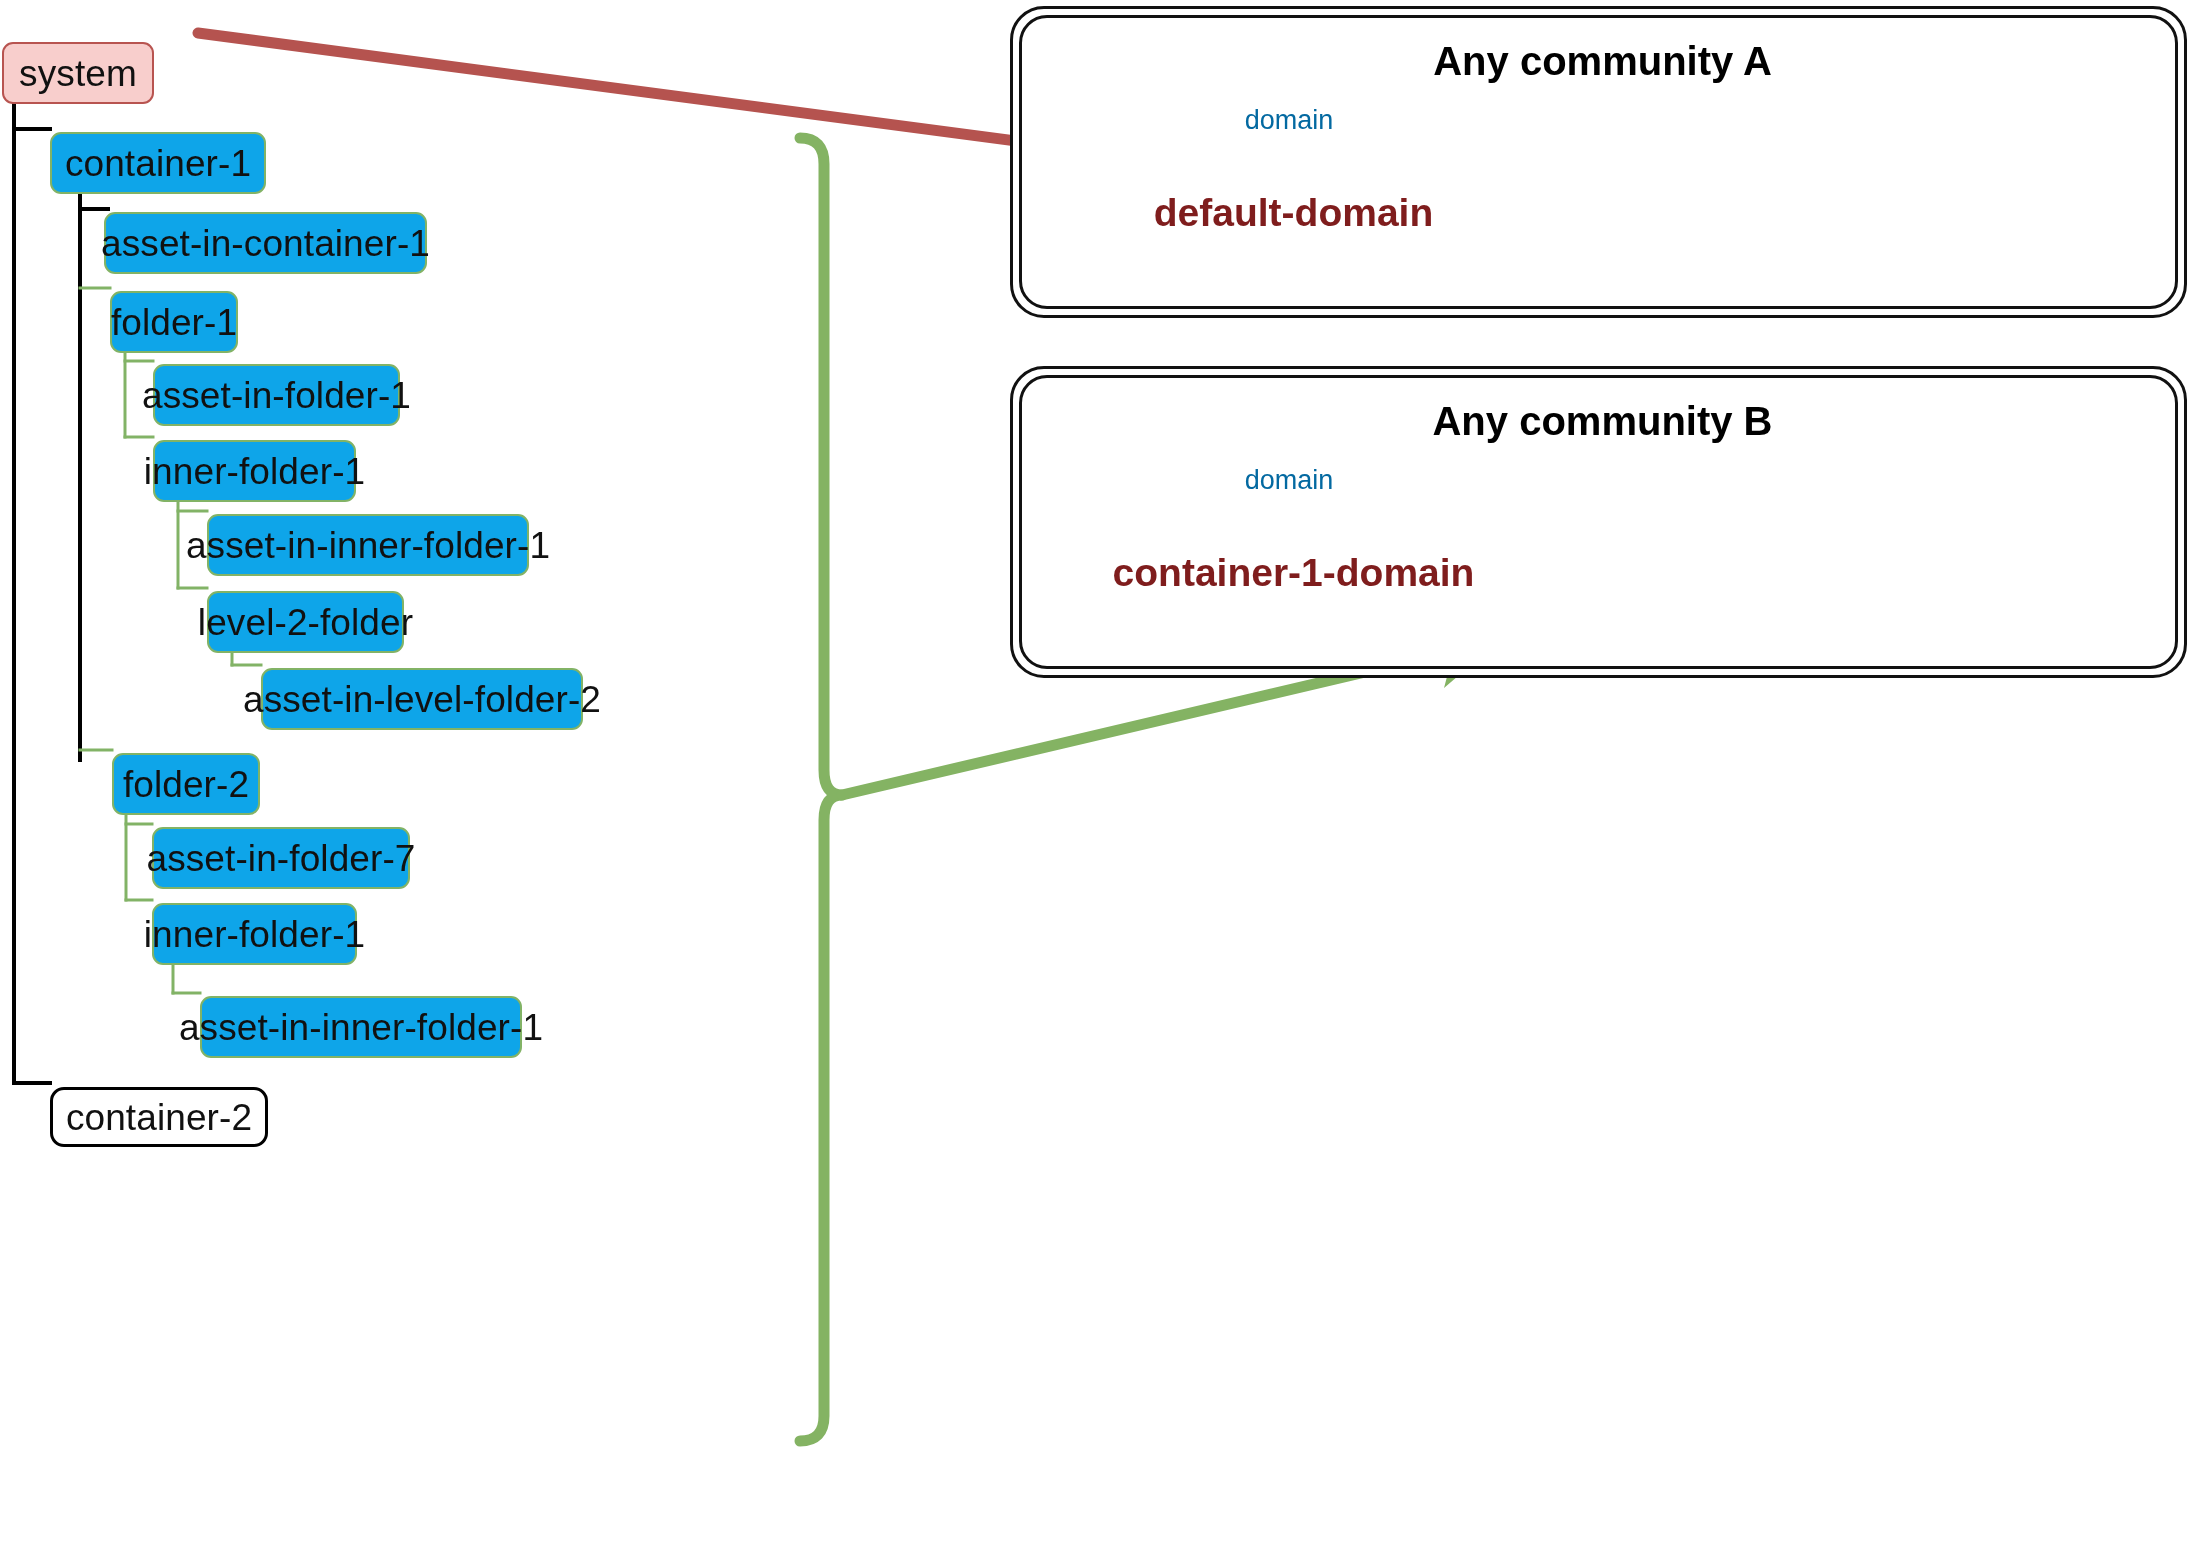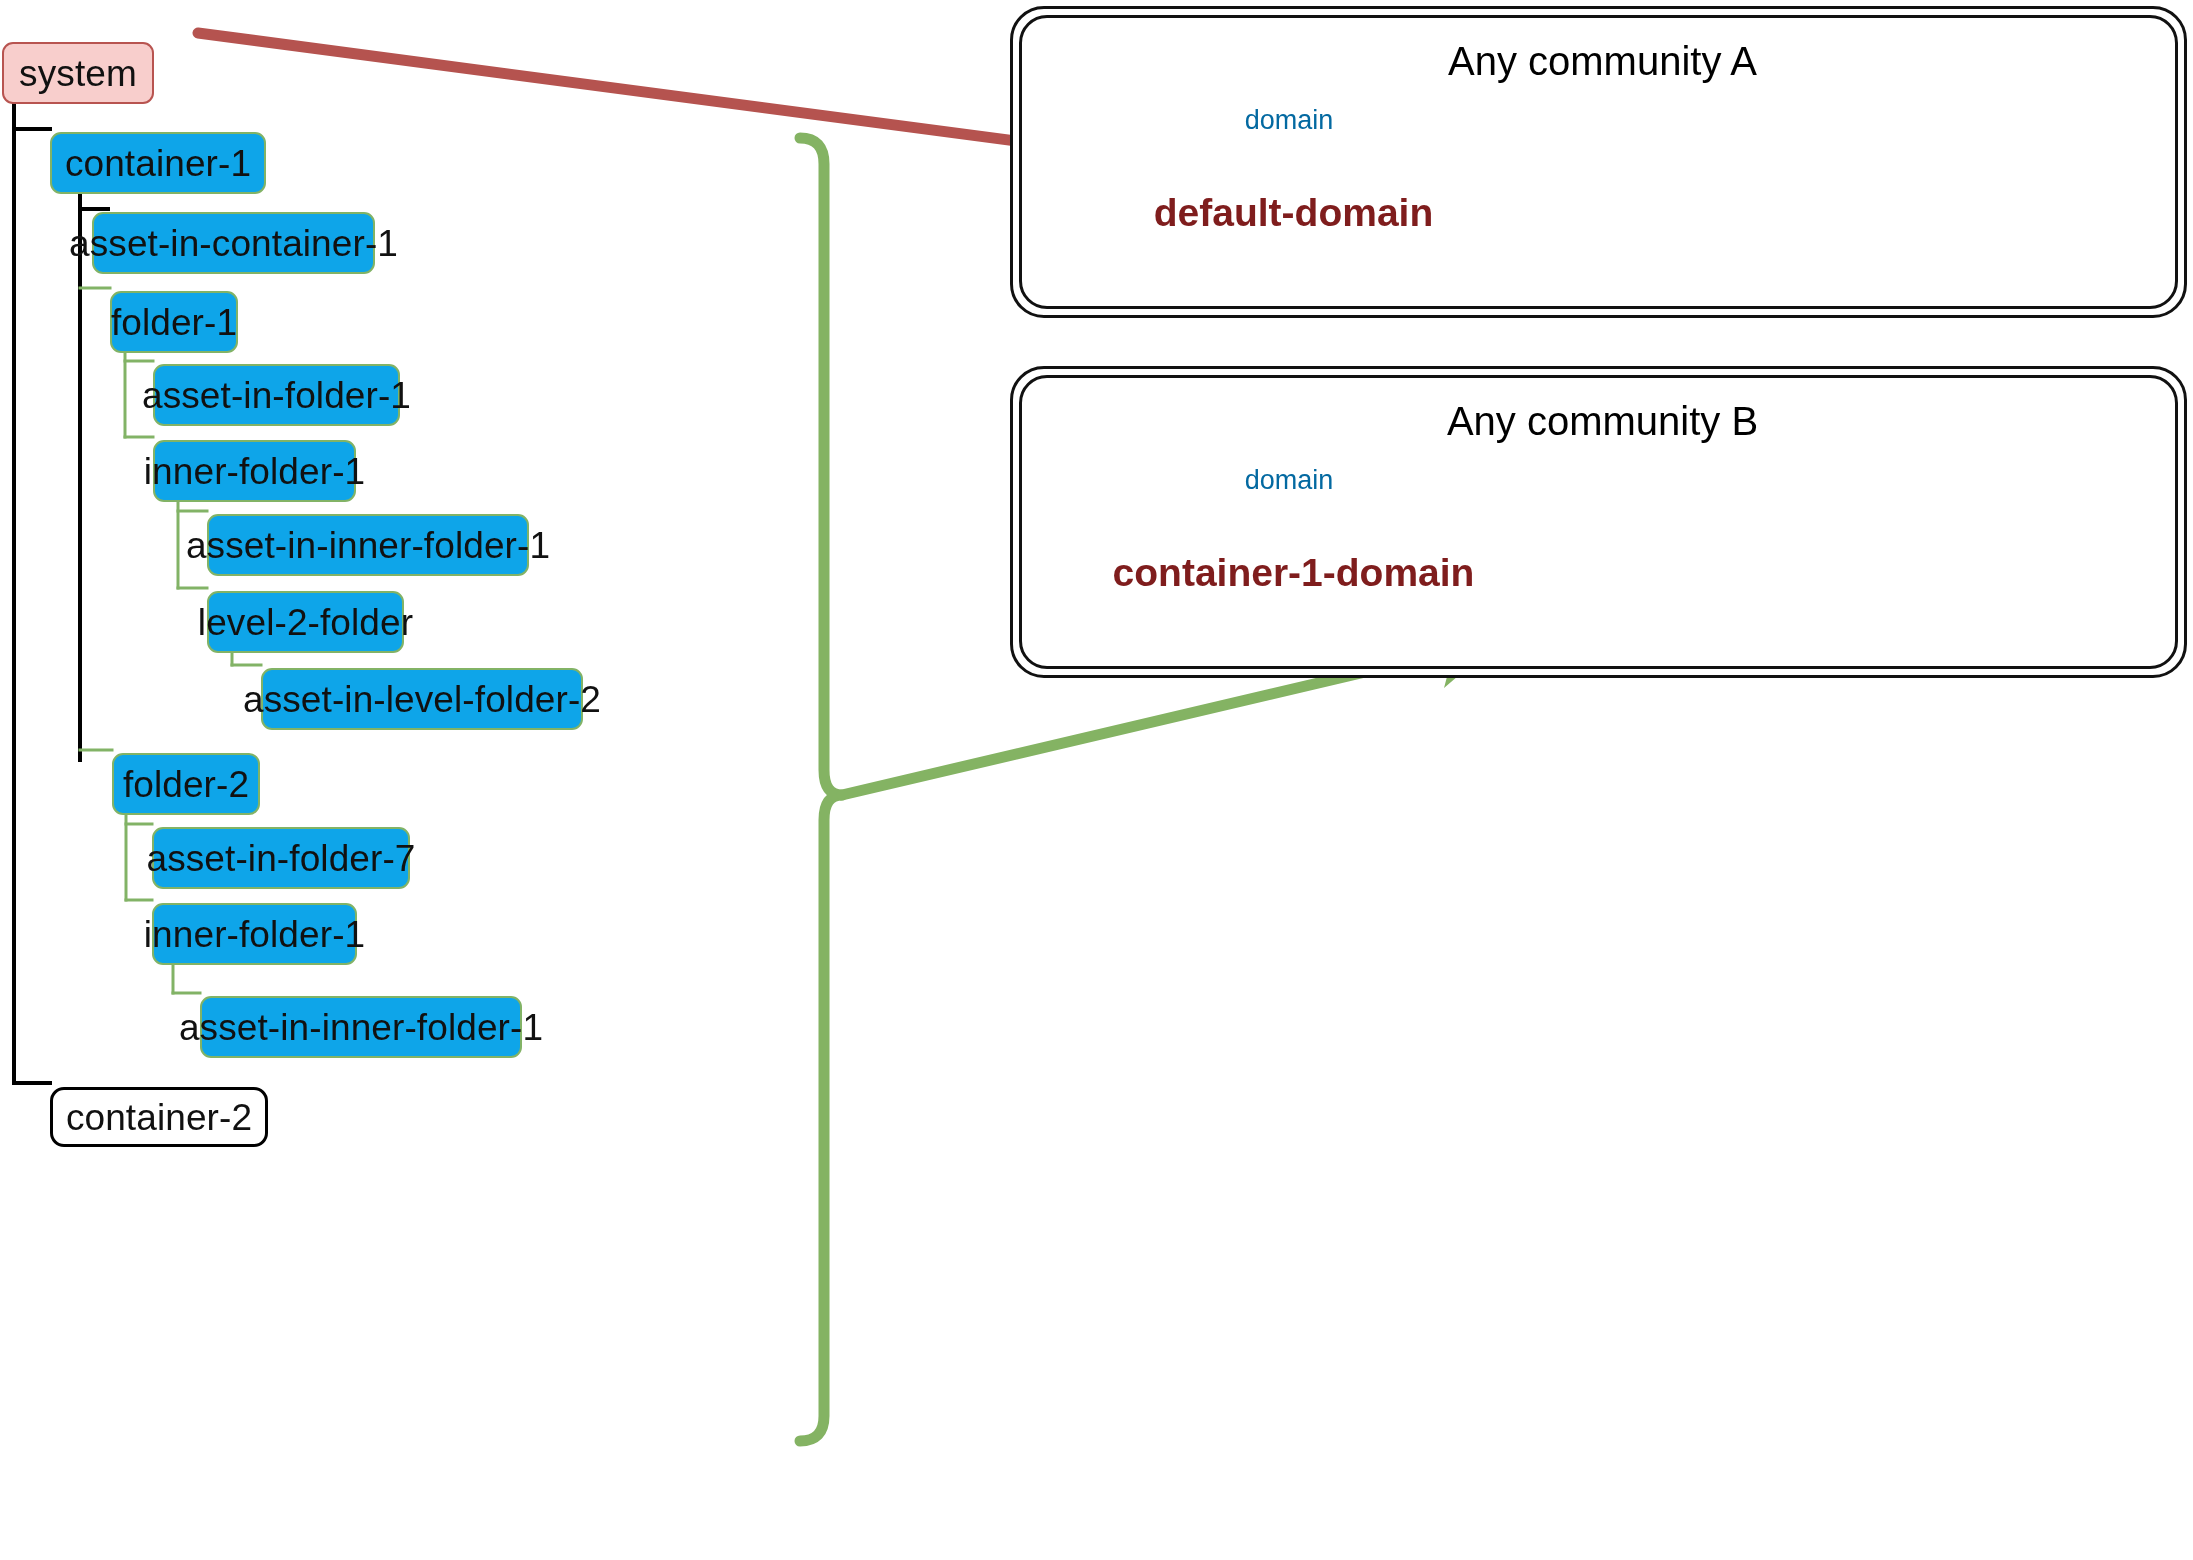--- a/index.html
+++ b/index.html
@@ -16,21 +16,21 @@
   .node.green{background:#0ea5e9;border-color:#82b366;}
   .node.pink {background:#f8cecc;border-color:#b85450;}
   .node.white{background:#ffffff;border-color:#000000;border-width:3px;border-radius:14px;}
 
   
   .community{position:absolute;box-sizing:border-box;background:#ffffff;
              border:3px solid #111111;border-radius:34px;}
   .community .inner-ring{position:absolute;inset:6px;border:3px solid #111111;
              border-radius:28px;pointer-events:none;}
   .community-title{position:absolute;left:0;right:0;text-align:center;
-             font-size:40px;font-weight:normal;color:#000000;margin-left:8px;}
+             font-size:40px;font-weight:bold;color:#000000;margin-left:8px;}
 
   
   .domain-box{position:absolute;box-sizing:border-box;background:#ffffff;}
   .domain-head{position:absolute;left:0;right:0;top:0;box-sizing:border-box;
                display:flex;align-items:center;justify-content:center;
                font-size:27px;color:#0369a1;}
   .domain-name{position:absolute;left:9px;right:0;text-align:center;
                font-size:39px;font-weight:bold;color:#7f1d1d;}
 
   svg{position:absolute;left:0;top:0;overflow:visible;}
@@ -138,21 +138,21 @@
     <div class="domain-name" style="top:98px;">container-1-domain</div>
   </div>
 
   <div id="tree-nodes">
       <div class="node pink" style="left: 2px; top: 8px; width: 152px; height: 62px;">
         <span>system</span>
       </div>
       <div class="node green" style="left: 50px; top: 98px; width: 216px; height: 62px;">
         <span>container-1</span>
       </div>
-      <div class="node green" style="left: 92px; top: 178px; width: 283px; height: 62px;">
+      <div class="node green" style="left: 104px; top: 178px; width: 323px; height: 62px;">
         <span>asset-in-container-1</span>
       </div>
       <div class="node green" style="left: 110px; top: 257px; width: 128px; height: 62px;">
         <span>folder-1</span>
       </div>
       <div class="node green" style="left: 153px; top: 330px; width: 247px; height: 62px;">
         <span>asset-in-folder-1</span>
       </div>
       <div class="node green" style="left: 153px; top: 406px; width: 203px; height: 62px;">
         <span>inner-folder-1</span>

